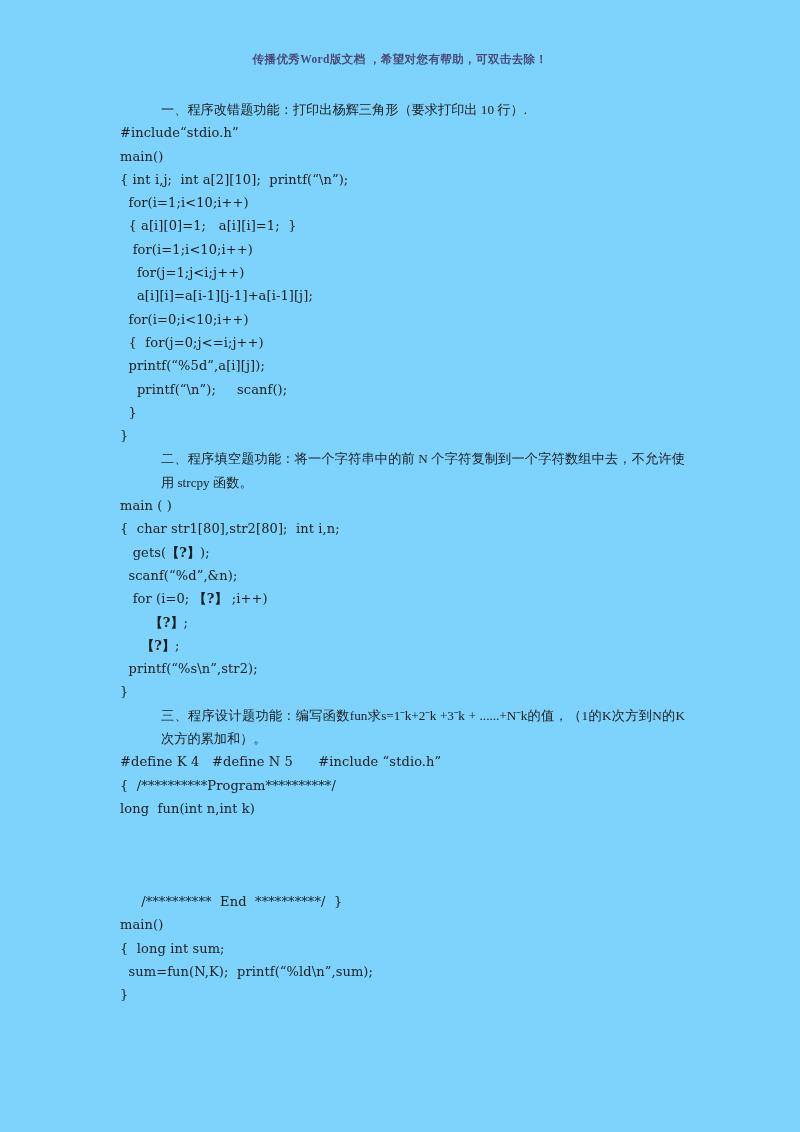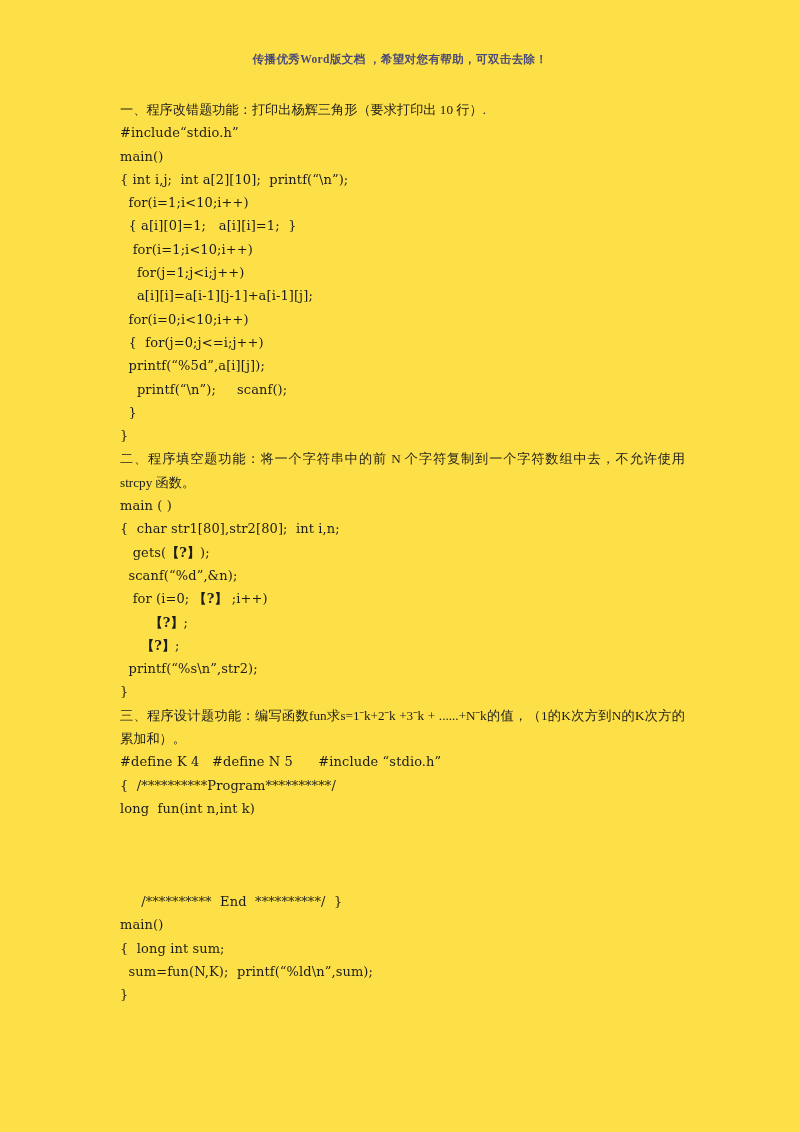--- a/index.html
+++ b/index.html
@@ -4,21 +4,21 @@
 <style>
   html, body {
     margin: 0;
     padding: 0;
     background: #ffffff;
   }
   .page {
     position: relative;
     width: 800px;
     height: 1132px;
-    background: #fde047;
+    background: #7dd3fc;
     overflow: hidden;
     box-sizing: border-box;
   }
   .watermark-header {
     position: absolute;
     top: 52px;
     left: 0;
     width: 800px;
     text-align: center;
     font-family: "Liberation Serif", "DejaVu Serif", serif;
@@ -34,20 +34,21 @@
     left: 120px;
     width: 565px;
   }
   
   .heading {
     font-family: "Liberation Serif", "DejaVu Serif", serif;
     font-size: 13.2px;
     line-height: 23.3px;
     color: #1c1c1c;
     text-align: justify;
+    margin-left: 41px;
   }
   
   .code {
     font-family: "DejaVu Serif", "Liberation Serif", serif;
     font-size: 13px;
     line-height: 23.3px;
     color: #1c1c1c;
     white-space: pre;
     letter-spacing: 0.1px;
   }

